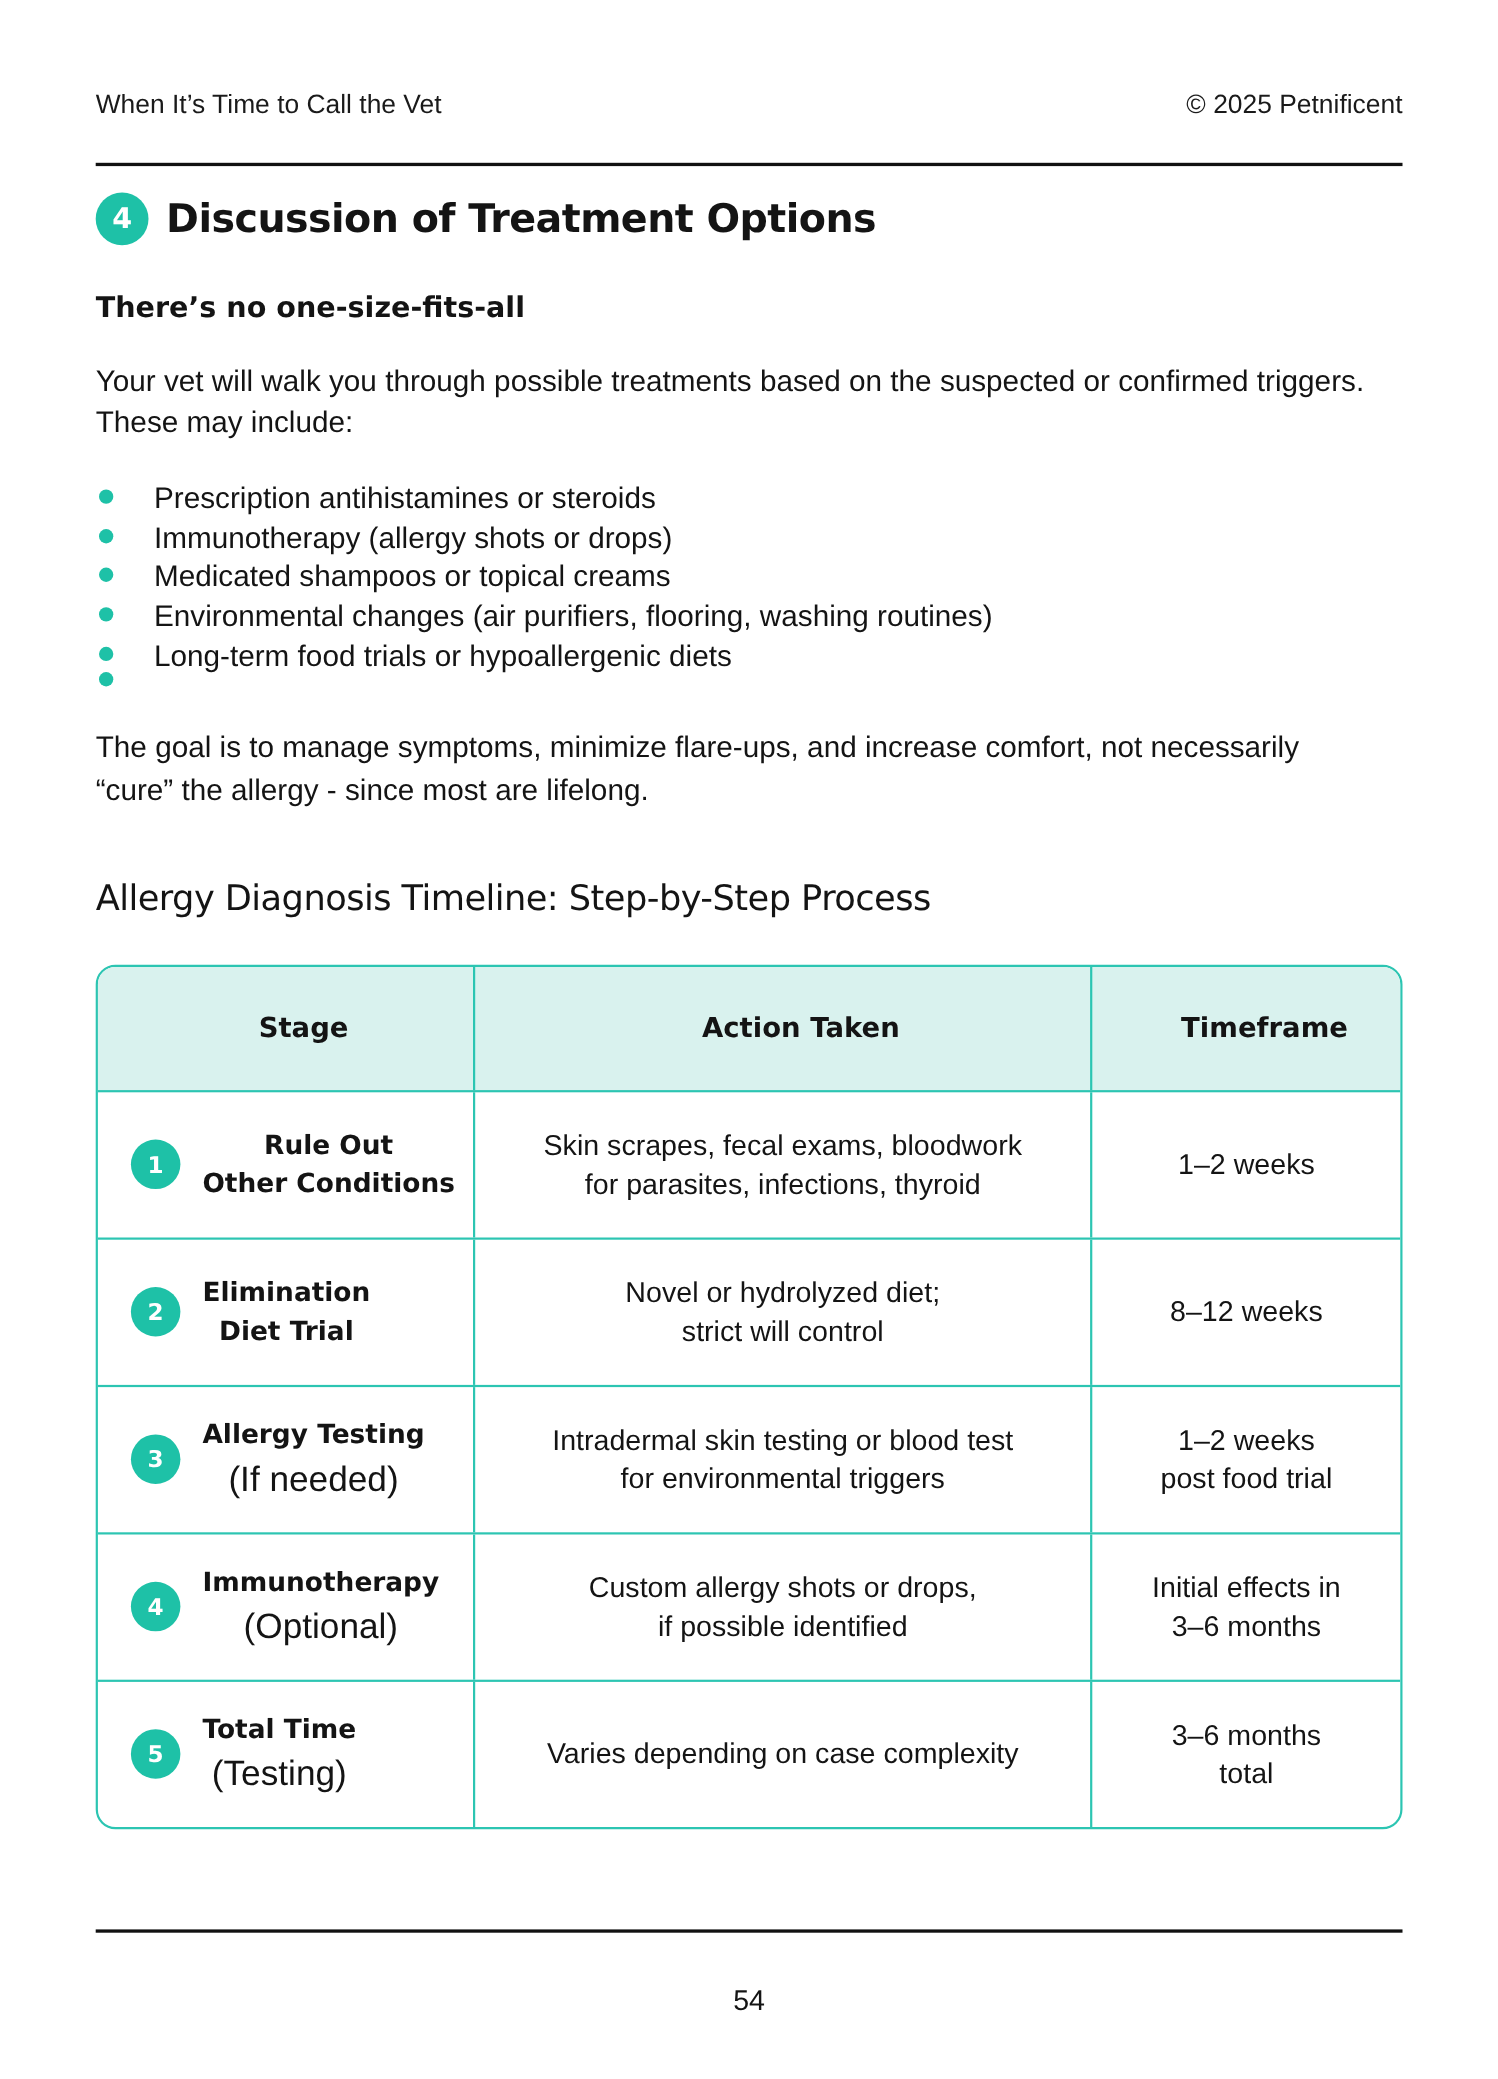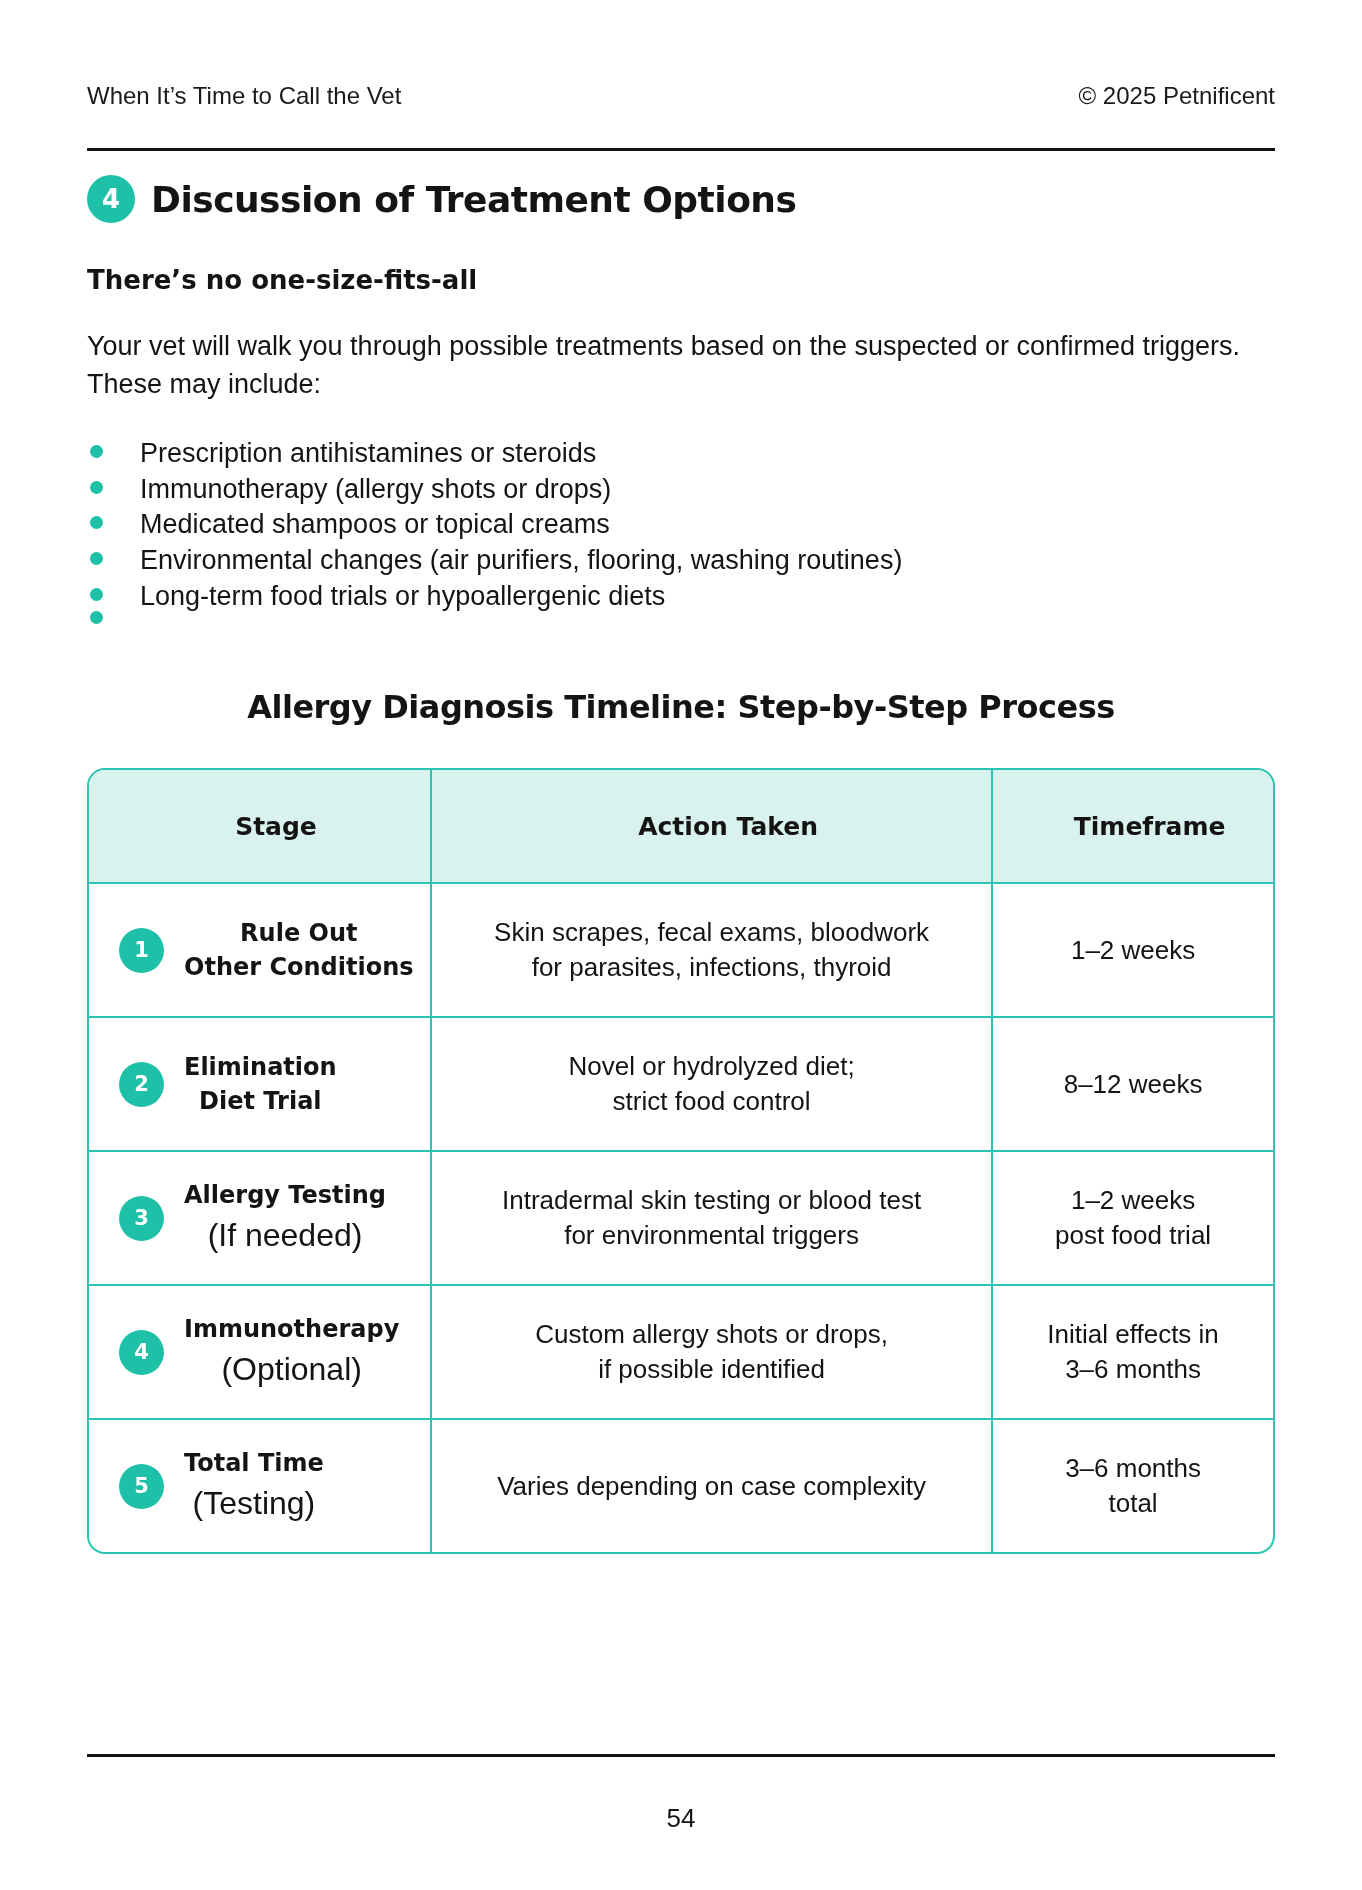--- a/index.html
+++ b/index.html
@@ -67,23 +67,23 @@
     width:13px;height:13px;border-radius:50%;
     background:var(--accent);
     flex:0 0 auto;
     margin-left:3px;margin-right:37px;
     position:relative;top:-4px;
   }
 
   
   .table-title{
     margin-top:60px;
-    text-align:center;
-    font-family:"DejaVu Sans",sans-serif;
-    font-weight:bold;font-size:32px;letter-spacing:-0.5px;
+    text-align:left;
+    font-family:"DejaVu Sans",sans-serif;
+    font-weight:normal;font-size:32px;letter-spacing:-0.5px;
   }
 
   
   .timeline-table{
     margin-top:42px;
     border:2.5px solid var(--table-border);
     border-radius:18px;
     overflow:hidden;
   }
   .t-row{
@@ -168,20 +168,21 @@
   <li class="bullet-item">
     <span class="bullet-dot"></span>
     <span>Long-term food trials or hypoallergenic diets</span>
   </li>
 
   <li class="bullet-item">
     <span class="bullet-dot"></span>
   </li>
 </ul>
 
+    <p class="para">The goal is to manage symptoms, minimize flare-ups, and increase comfort, not necessarily “cure” the allergy - since most are lifelong.</p>
 
     <div class="table-title">Allergy Diagnosis Timeline: Step-by-Step Process</div>
 
     <div class="timeline-table">
       <div class="t-row head">
         <div class="t-cell">Stage</div>
         <div class="t-cell">Action Taken</div>
         <div class="t-cell">Timeframe</div>
       </div>
       <div id="table-body">
@@ -205,21 +206,21 @@
   <div class="t-row body">
     <div class="t-cell stage-cell">
       <div class="stage-badge">2</div>
       <div class="stage-label">
                 <div class="stage-line bold">Elimination</div>
                 <div class="stage-line bold">Diet Trial</div>
               </div>
     </div>
     <div class="t-cell center-lines">
               <div>Novel or hydrolyzed diet;</div>
-              <div>strict food control</div>
+              <div>strict will control</div>
             </div>
     <div class="t-cell center-lines">
               <div>8–12 weeks</div>
             </div>
   </div>
 
   <div class="t-row body">
     <div class="t-cell stage-cell">
       <div class="stage-badge">3</div>
       <div class="stage-label">

